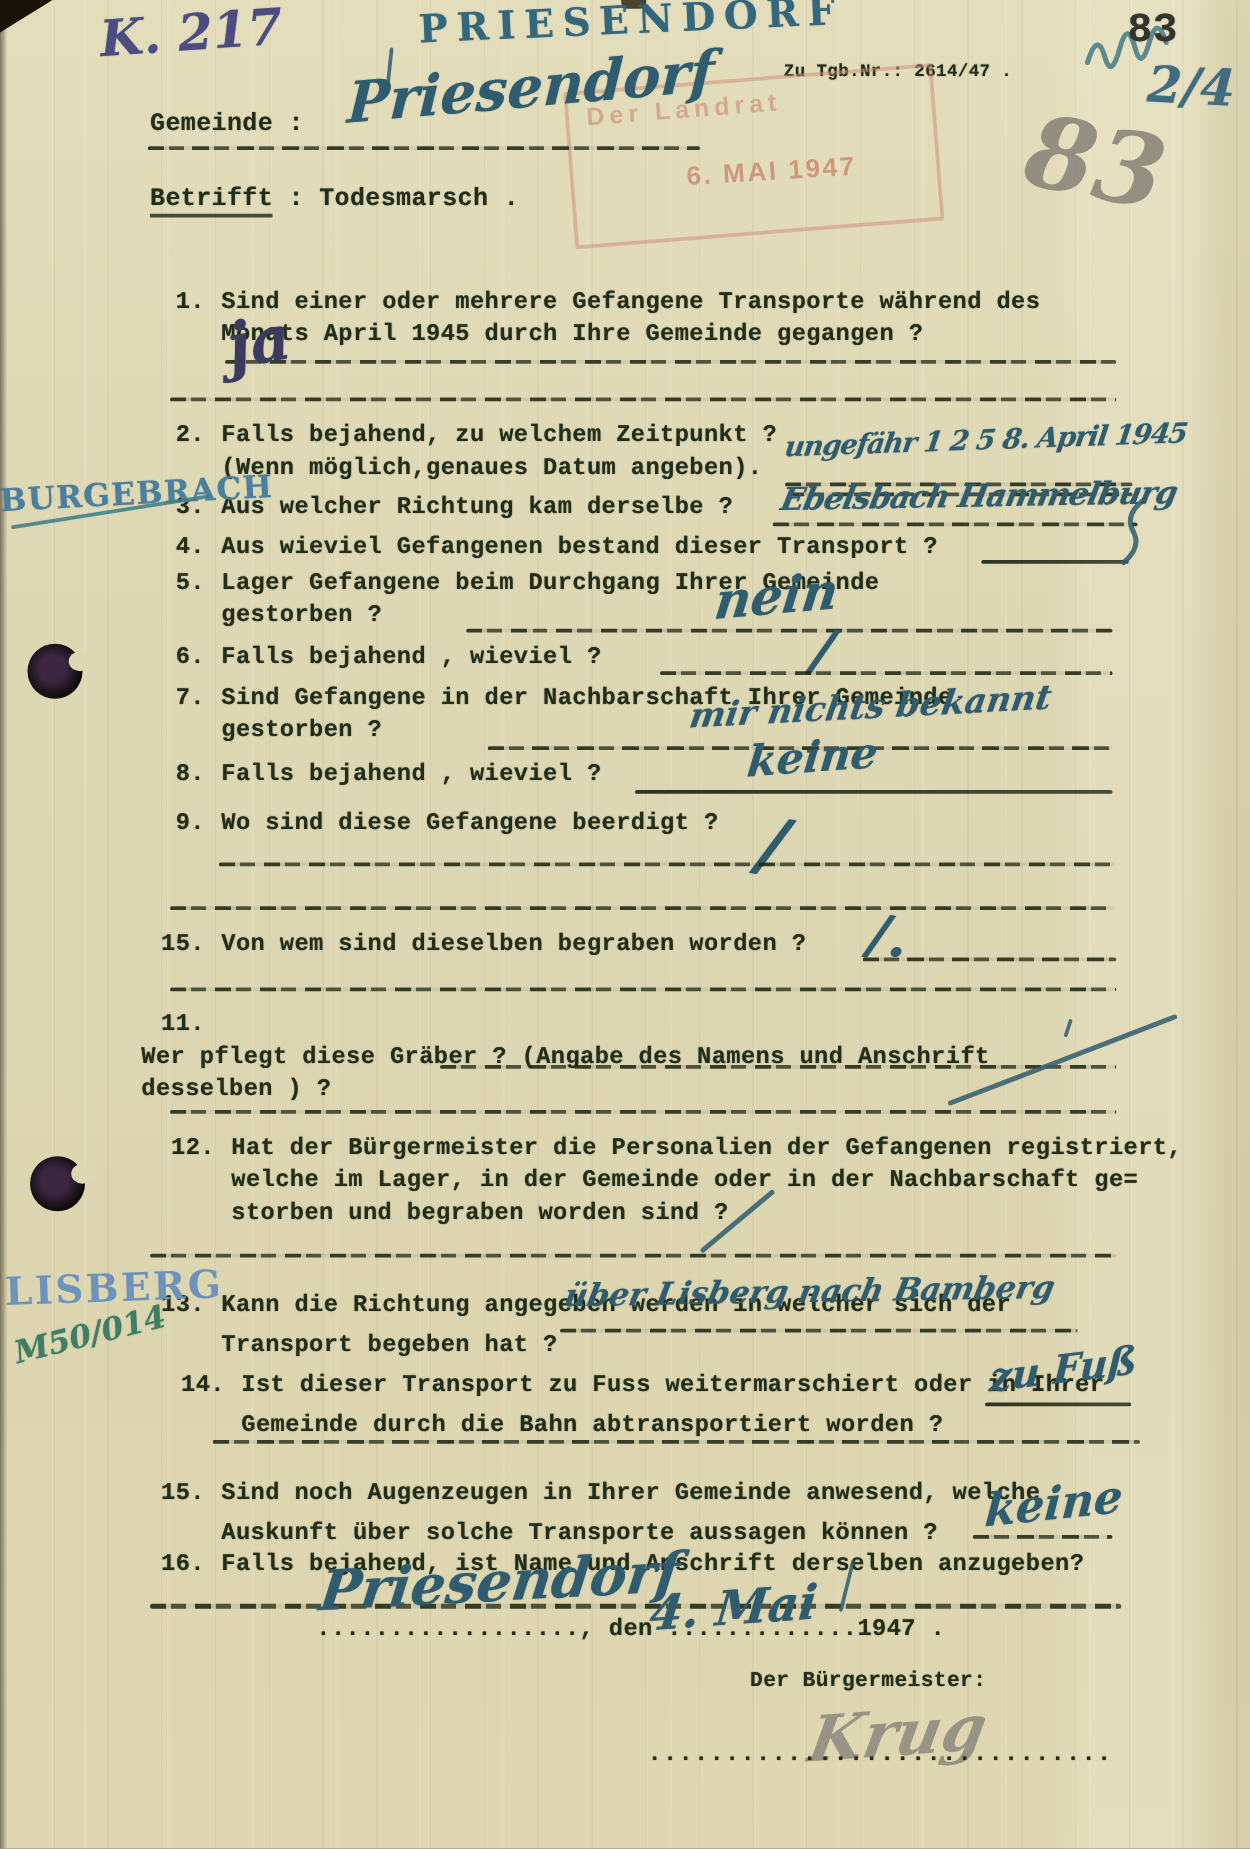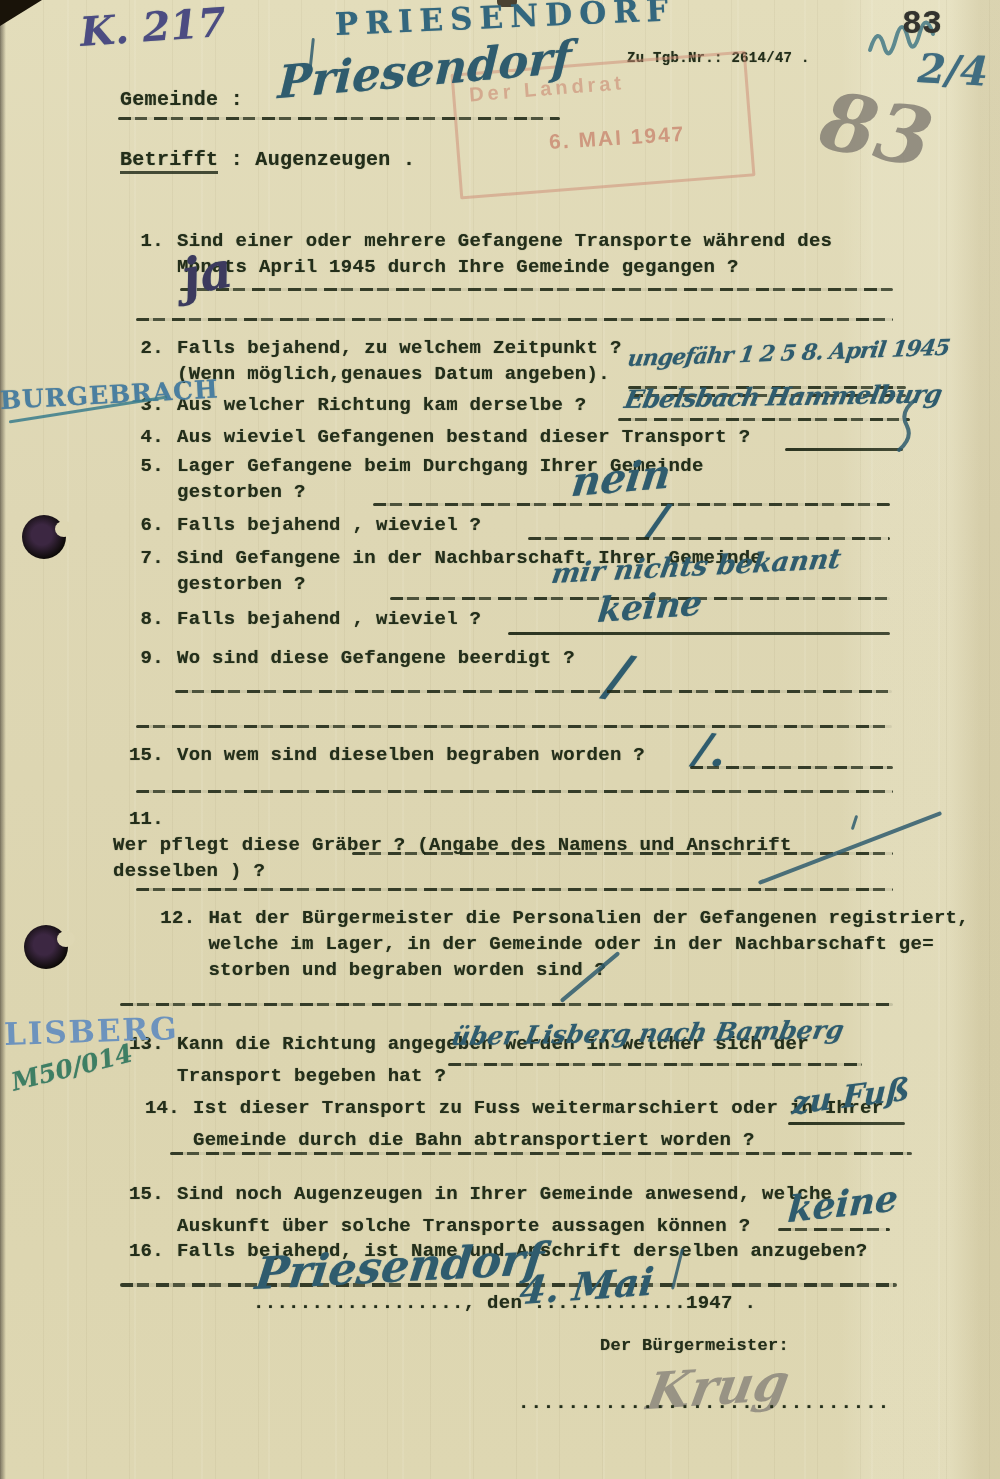--- a/index.html
+++ b/index.html
@@ -69,21 +69,21 @@
     <span class="s1">Der Landrat</span>
     <span class="s2">6. MAI 1947</span>
   </div>
   <span class="hw abs" style="left:822px;top:72px;font-size:80px;color:rgba(128,122,112,.8);transform:rotate(11deg);text-shadow:none;">83</span>
 
   <span class="typed abs" style="left:120px;top:88px;font-size:20px;">Gemeinde :</span>
   <div class="line" style="left:118px;top:117px;width:442px;"></div>
   <span class="hw abs" style="left:278px;top:56px;font-size:45px;transform:rotate(-5deg) skewX(-8deg);">Priesendorf</span>
   <div class="stroke" style="left:310px;top:38px;width:3px;height:36px;transform:rotate(6deg);"></div>
 
-  <span class="typed abs" style="left:120px;top:148px;font-size:20px;"><span style="border-bottom:3px solid rgba(28,38,20,.8);">Betrifft</span><span> : Augenzeugen .</span></span>
+  <span class="typed abs" style="left:120px;top:148px;font-size:20px;"><span style="border-bottom:3px solid rgba(28,38,20,.8);">Betrifft</span><span> : Todesmarsch .</span></span>
 
   <div class="q typed" style="left:112px;top:228px;width:860px;">
     <div class="no">1.</div>
     <div class="txt">Sind einer oder mehrere Gefangene Transporte während des
 Monats April 1945 durch Ihre Gemeinde gegangen ?</div>
   </div>
   <div class="line" style="left:180px;top:288px;width:713px;"></div>
   <div class="line" style="left:136px;top:318px;width:757px;"></div>
   <span class="hw abs" style="left:182px;top:248px;font-size:50px;color:#3c3a5e;transform:rotate(-10deg);">ja</span>
 
@@ -163,21 +163,21 @@
   <div class="q typed" style="left:100px;top:806px;width:872px;flex-direction:column;">
     <div class="no" style="width:64px;">11.</div>
     <div class="txt">Wer pflegt diese Gräber ? (Angabe des Namens und Anschrift
 desselben ) ?</div>
   </div>
   <div class="line" style="left:352px;top:852px;width:541px;"></div>
   <div class="stroke" style="left:752px;top:846px;width:196px;height:4px;transform:rotate(-21deg);"></div>
   <div class="stroke" style="left:853px;top:815px;width:3px;height:15px;transform:rotate(18deg);"></div>
   <div class="line" style="left:136px;top:888px;width:757px;"></div>
 
-  <div class="q typed" style="left:84px;top:905px;width:885px;justify-content:flex-end;">
+  <div class="q typed" style="left:108px;top:905px;width:885px;">
     <div class="no" style="width:64px;">12.</div>
     <div class="txt">Hat der Bürgermeister die Personalien der Gefangenen registriert,
 welche im Lager, in der Gemeinde oder in der Nachbarschaft ge=
 storben und begraben worden sind ?</div>
   </div>
   <div class="stroke" style="left:552px;top:975px;width:76px;height:4px;transform:rotate(-40deg);"></div>
   <div class="line" style="left:120px;top:1003px;width:773px;"></div>
 
   <div class="q typed lh-wide" style="left:100px;top:1028px;width:872px;">
     <div class="no" style="width:64px;">13.</div>

